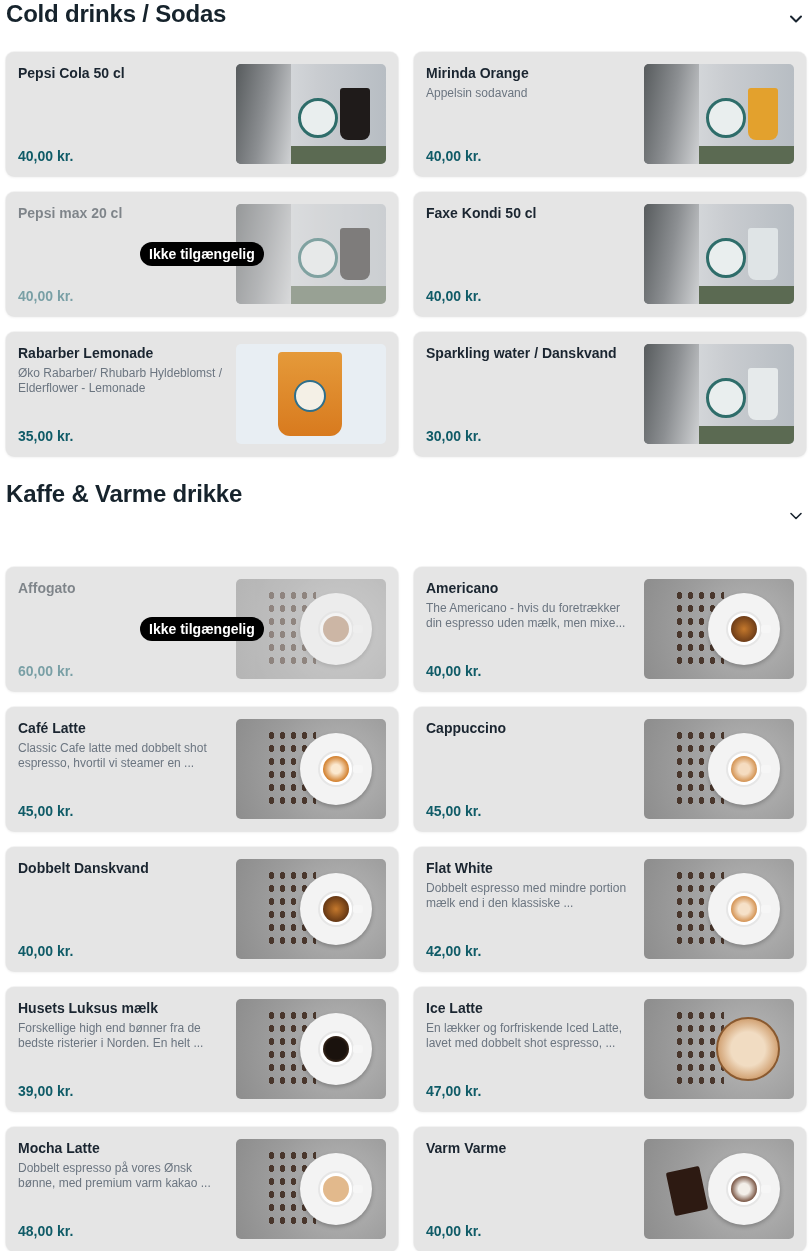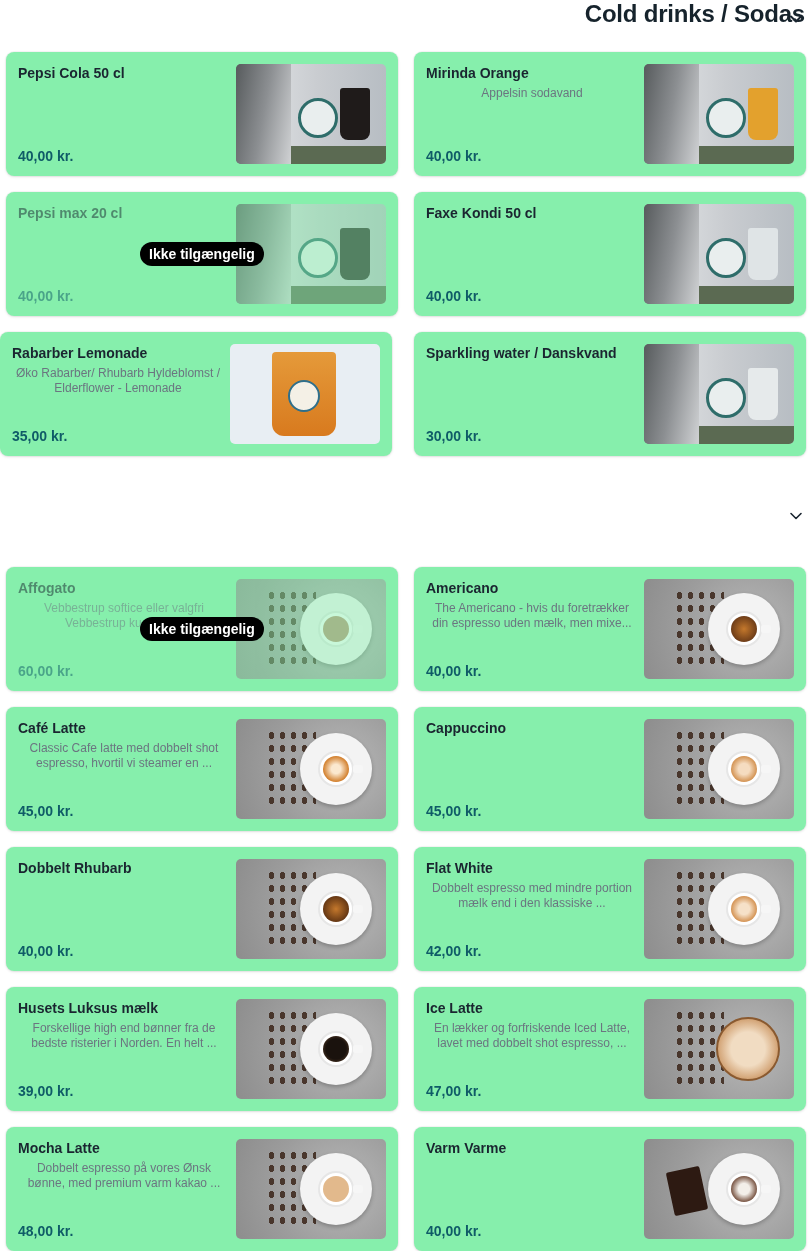--- a/index.html
+++ b/index.html
@@ -1,30 +1,29 @@
 <!DOCTYPE html>
 <html><head>
 <meta charset="utf-8">
 <style>
   * { box-sizing: border-box; margin: 0; padding: 0; }
   html, body { width: 811px; height: 1251px; overflow: hidden; background: #ffffff; }
   body { font-family: "Liberation Sans", "DejaVu Sans", sans-serif; color: #1a2530; position: relative; }
 
   .section-header { position: absolute; left: 6px; right: 6px; }
-  .section-title { font-size: 24px; font-weight: 700; color: #16232c; letter-spacing: -0.2px; text-align: right; }
+  .section-title { font-size: 24px; font-weight: 700; color: #16232c; letter-spacing: -0.2px; }
   .section-desc { font-size: 13.5px; line-height: 17px; color: #1d2a33; width: 770px; margin-top: 8px; }
   .chevron { position: absolute; right: 0px; width: 18px; height: 18px; cursor: pointer; }
   .chevron svg { width: 18px; height: 18px; }
 
   .card {
     position: absolute; width: 392px; height: 124px;
-    background: #86efac; border-radius: 8px;
+    background: #e5e5e5; border-radius: 8px;
     box-shadow: 0 1px 3px rgba(0,0,0,0.10), 0 0 0 1px rgba(0,0,0,0.035);
     cursor: pointer;
-    text-align: center;
   }
   .card .name { position: absolute; left: 12px; top: 13px; font-size: 14px; font-weight: 700; color: #1a2530; }
   .card .desc { position: absolute; left: 12px; top: 34px; width: 212px; font-size: 12px; line-height: 15px; color: #6b7580;
     display: -webkit-box; -webkit-line-clamp: 2; -webkit-box-orient: vertical; overflow: hidden; }
   .card .price { position: absolute; left: 12px; bottom: 12px; font-size: 14px; font-weight: 700; color: #0f5b67; }
   .card .thumb { position: absolute; right: 12px; top: 12px; width: 150px; height: 100px; border-radius: 5px; overflow: hidden; }
   .card.unavailable .name, .card.unavailable .desc, .card.unavailable .price { opacity: 0.5; }
   .card.unavailable .thumb { opacity: 0.55; }
   .badge {
     position: absolute; left: 134px; top: 50px; height: 24px; padding: 0 9px;
@@ -104,21 +103,21 @@
   <div class="name">Faxe Kondi 50 cl</div>
   <div class="price">40,00 kr.</div>
   <div class="thumb ph-outdoor">
     <div class="roof"></div>
       <div class="ground"></div>
       <div class="sign"></div>
       <div class="cup" style="background:#dfe4e6;"></div>
   </div>
 </div>
 
-<div class="card" style="left:0; top:332px;">
+<div class="card" style="left:6px; top:332px;">
   <div class="name">Rabarber Lemonade</div>
   <div class="desc">Øko Rabarber/ Rhubarb Hyldeblomst / Elderflower - Lemonade</div>
   <div class="price">35,00 kr.</div>
   <div class="thumb ph-lemon">
     <div class="cup"></div>
       <div class="logo"></div>
   </div>
 </div>
 
 <div class="card" style="left:414px; top:332px;">
@@ -126,30 +125,30 @@
   <div class="price">30,00 kr.</div>
   <div class="thumb ph-outdoor">
     <div class="roof"></div>
       <div class="ground"></div>
       <div class="sign"></div>
       <div class="cup" style="background:#e6eaeb;"></div>
   </div>
 </div>
 
 <div class="section-header" style="top:480px;">
+  <div class="section-title">Kaffe &amp; Varme drikke</div>
   <div class="chevron" style="top:27px;">
     <svg viewBox="0 0 18 18">
         <path d="M4 6.5 L9 11.5 L14 6.5" fill="none" stroke="#1a2530" stroke-width="1.6" stroke-linecap="round" stroke-linejoin="round"></path>
       </svg>
   </div>
 </div>
 
 <div class="card unavailable" style="left:6px; top:567px;">
   <div class="name">Affogato</div>
-  <div class="desc">Vebbestrup softice eller valgfri Vebbestrup kugle is to</div>
   <div class="price">60,00 kr.</div>
   <div class="thumb ph-coffee">
     <div class="beans"></div>
       <div class="saucer"></div>
       <div class="cupin"></div>
       <div class="liquid" style="background:#b89072;"></div>
       <div class="handle"></div>
   </div>
   <div class="badge">Ikke tilgængelig</div>
 </div>
@@ -186,21 +185,21 @@
   <div class="thumb ph-coffee">
     <div class="beans"></div>
       <div class="saucer"></div>
       <div class="cupin"></div>
       <div class="liquid" style="background:radial-gradient(circle,#f5dcc0 30%,#cf8a45 75%);"></div>
       <div class="handle"></div>
   </div>
 </div>
 
 <div class="card" style="left:6px; top:847px;">
-  <div class="name">Dobbelt Rhubarb</div>
+  <div class="name">Dobbelt Danskvand</div>
   <div class="price">40,00 kr.</div>
   <div class="thumb ph-coffee">
     <div class="beans"></div>
       <div class="saucer"></div>
       <div class="cupin"></div>
       <div class="liquid" style="background:radial-gradient(circle,#c4782c,#3d1c0a);"></div>
       <div class="handle"></div>
   </div>
 </div>
 

